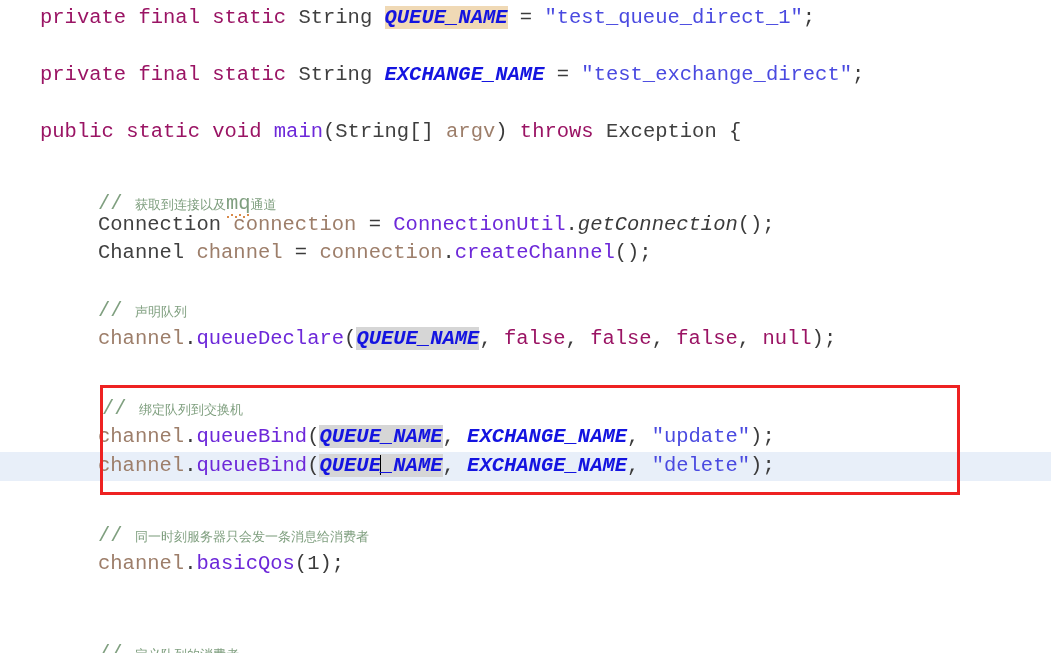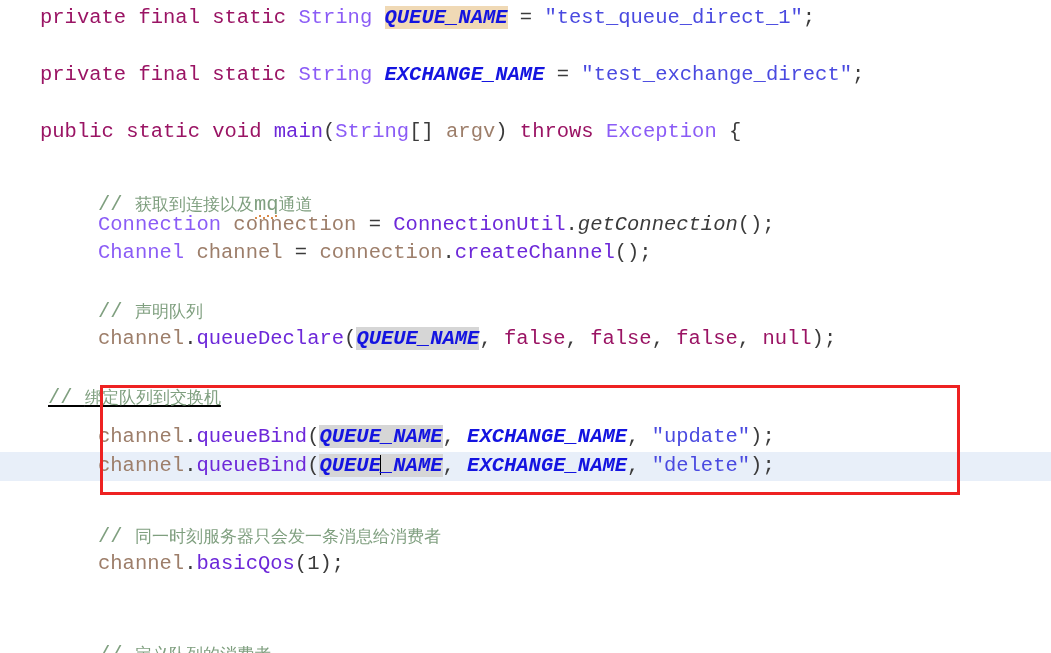--- a/index.html
+++ b/index.html
@@ -55,21 +55,21 @@
     white-space: pre;
     font-size: 20.5px;
     line-height: 28px;
     letter-spacing: 0px;
     height: 28px;
   }
 
   
   .kw      { color: #9a1464; font-weight: normal; }
   .plain   { color: #6d28d9; }
-  .type    { color: #8b5cf6; }
+  .type    { color: #404040; }
   .local   { color: #9d7e6a; text-align: right; }
   .str     { color: #4a4ae0; }
   .const   { color: #1414e0; font-weight: bold; font-style: italic; }
   .static-m{ color: #3b3b3b; font-style: italic; }
   .cmt     { color: #7f9f7f; }
   .num     { color: #3b3b3b; }
   .punct   { color: #3b3b3b; }
 
   
   .hl-write { background: #f0d9b5; }
@@ -89,21 +89,21 @@
     bottom: -3px;
     height: 4px;
     background-image:
       radial-gradient(circle at 2px 3px, #d98a4a 1.1px, transparent 1.3px),
       radial-gradient(circle at 6px 1px, #d98a4a 1.1px, transparent 1.3px);
     background-size: 8px 4px;
     background-repeat: repeat-x;
   }
 
   
-  .cjk { font-family: "DejaVu Sans", "Liberation Sans", sans-serif; font-size: 17px; }
+  .cjk { font-family: "DejaVu Sans", "Liberation Sans", sans-serif; font-size: 13px; }
 
   
   .caret {
     display: inline-block;
     width: 0;
     border-left: 2px solid #000000;
     height: 20px;
     vertical-align: -4px;
     margin: 0 -1px;
   }
@@ -117,21 +117,21 @@
 
   <div class="code-layer" id="code-layer">
       <div class="line" style="top: 4px; padding-left: 40px;"><span class="kw">private</span><span class="plain"> </span><span class="kw">final</span><span class="plain"> </span><span class="kw">static</span><span class="plain"> </span><span class="type">String</span><span class="plain"> </span><span class="const hl-write">QUEUE_NAME</span><span class="punct"> = </span><span class="str">"test_queue_direct_1"</span><span class="punct">;</span></div>
       <div class="line" style="top: 61px; padding-left: 40px;"><span class="kw">private</span><span class="plain"> </span><span class="kw">final</span><span class="plain"> </span><span class="kw">static</span><span class="plain"> </span><span class="type">String</span><span class="plain"> </span><span class="const">EXCHANGE_NAME</span><span class="punct"> = </span><span class="str">"test_exchange_direct"</span><span class="punct">;</span></div>
       <div class="line" style="top: 118px; padding-left: 40px;"><span class="kw">public</span><span class="plain"> </span><span class="kw">static</span><span class="plain"> </span><span class="kw">void</span><span class="plain"> </span><span class="plain">main</span><span class="punct">(</span><span class="type">String</span><span class="punct">[] </span><span class="local">argv</span><span class="punct">) </span><span class="kw">throws</span><span class="plain"> </span><span class="type">Exception</span><span class="punct"> {</span></div>
       <div class="line" style="top: 190px; padding-left: 98px;"><span class="cmt">// </span><span class="cmt cjk">获取到连接以及</span><span class="cmt squiggle">mq</span><span class="cmt cjk">通道</span></div>
       <div class="line" style="top: 211px; padding-left: 98px;"><span class="type">Connection</span><span class="plain"> </span><span class="local">connection</span><span class="punct"> = </span><span class="plain">ConnectionUtil</span><span class="punct">.</span><span class="static-m">getConnection</span><span class="punct">();</span></div>
       <div class="line" style="top: 239px; padding-left: 98px;"><span class="type">Channel</span><span class="plain"> </span><span class="local">channel</span><span class="punct"> = </span><span class="local">connection</span><span class="punct">.</span><span class="plain">createChannel</span><span class="punct">();</span></div>
       <div class="line" style="top: 297px; padding-left: 98px;"><span class="cmt">// </span><span class="cmt cjk">声明队列</span></div>
       <div class="line" style="top: 325px; padding-left: 98px;"><span class="local">channel</span><span class="punct">.</span><span class="plain">queueDeclare</span><span class="punct">(</span><span class="const hl-read">QUEUE_NAME</span><span class="punct">, </span><span class="kw">false</span><span class="punct">, </span><span class="kw">false</span><span class="punct">, </span><span class="kw">false</span><span class="punct">, </span><span class="kw">null</span><span class="punct">);</span></div>
-      <div class="line" style="top: 383px; padding-left: 48px; text-decoration: underline;"><span class="cmt">// </span><span class="cmt cjk">绑定队列到交换机</span></div>
+      <div class="line" style="top: 395px; padding-left: 102px;"><span class="cmt">// </span><span class="cmt cjk">绑定队列到交换机</span></div>
       <div class="line" style="top: 423px; padding-left: 98px;"><span class="local">channel</span><span class="punct">.</span><span class="plain">queueBind</span><span class="punct">(</span><span class="const hl-read">QUEUE_NAME</span><span class="punct">, </span><span class="const">EXCHANGE_NAME</span><span class="punct">, </span><span class="str">"update"</span><span class="punct">);</span></div>
       <div class="line" style="top: 452px; padding-left: 98px;"><span class="local">channel</span><span class="punct">.</span><span class="plain">queueBind</span><span class="punct">(</span><span class="const hl-read">QUEUE</span><span class="caret"></span><span class="const hl-read">_NAME</span><span class="punct">, </span><span class="const">EXCHANGE_NAME</span><span class="punct">, </span><span class="str">"delete"</span><span class="punct">);</span></div>
       <div class="line" style="top: 522px; padding-left: 98px;"><span class="cmt">// </span><span class="cmt cjk">同一时刻服务器只会发一条消息给消费者</span></div>
       <div class="line" style="top: 550px; padding-left: 98px;"><span class="local">channel</span><span class="punct">.</span><span class="plain">basicQos</span><span class="punct">(</span><span class="num">1</span><span class="punct">);</span></div>
       <div class="line" style="top: 640px; padding-left: 98px;"><span class="cmt">// </span><span class="cmt cjk">定义队列的消费者</span></div>
     </div>
 
   <div class="annot-box" style="left: 100px; top: 385px; width: 860px; height: 110px; border-color: rgb(238, 34, 34);"></div>
 
 </div>

